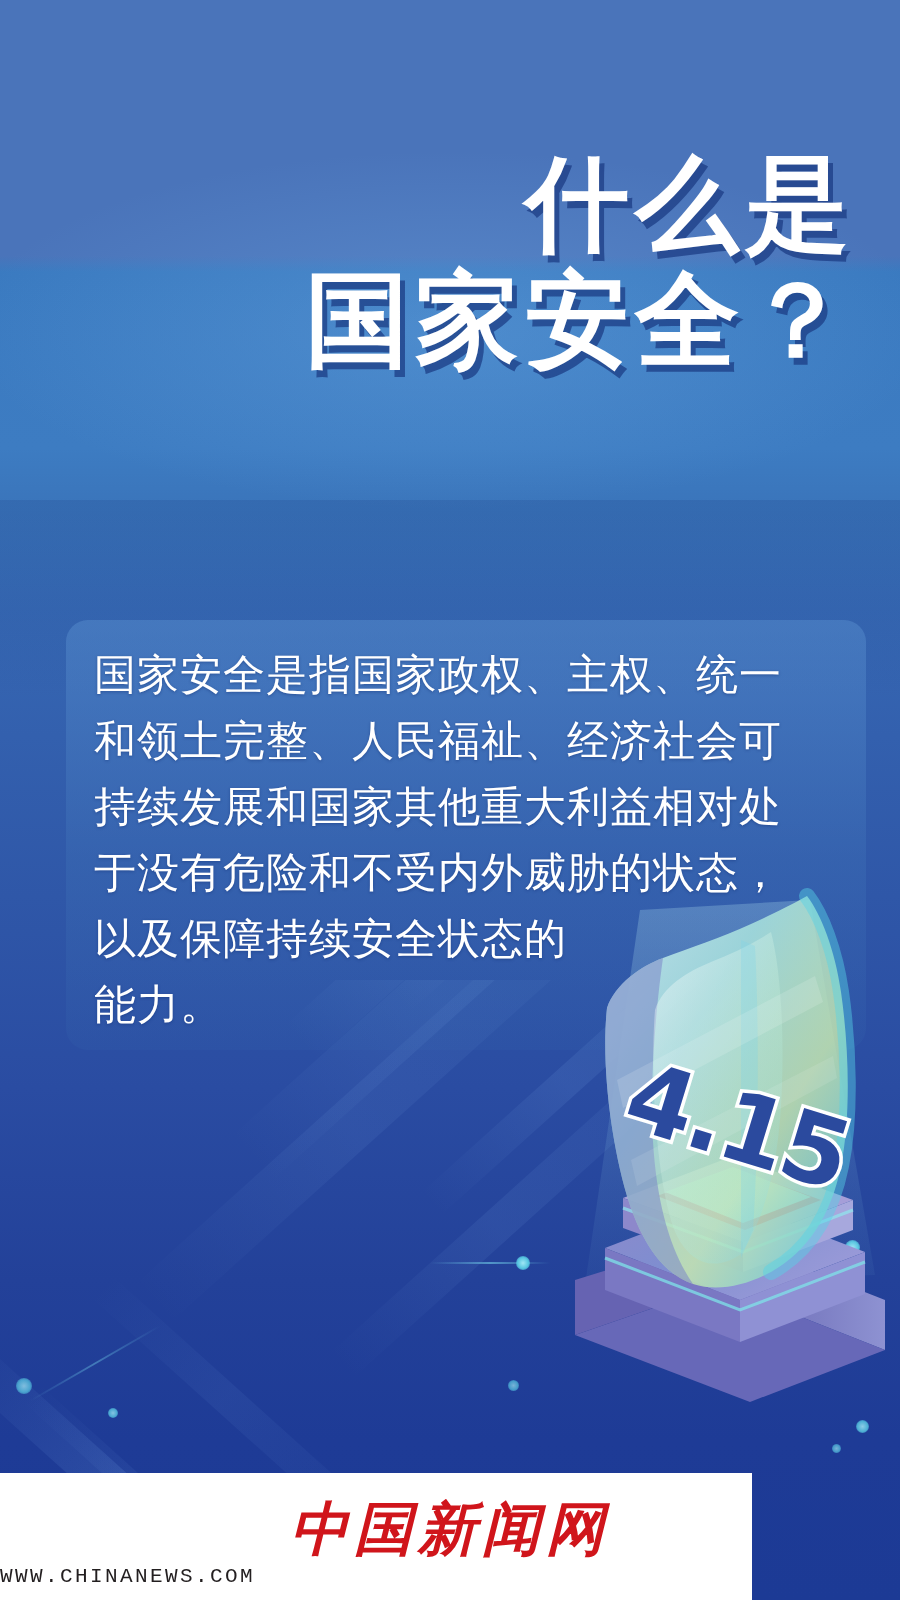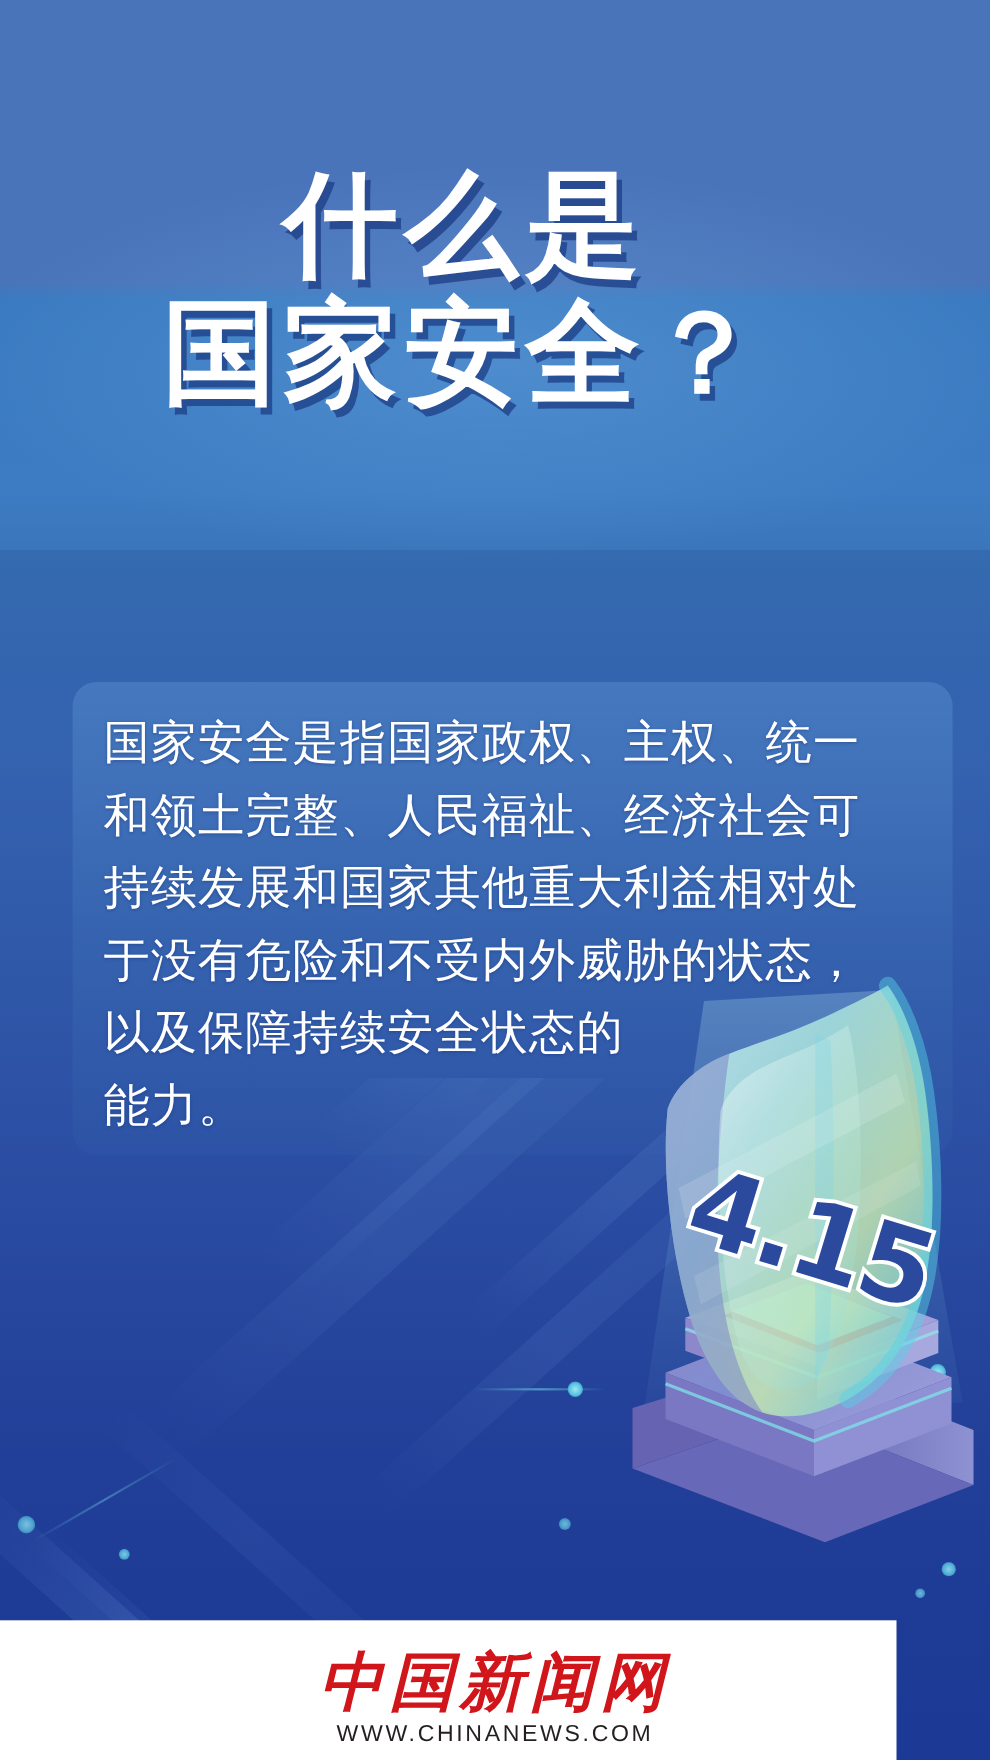--- a/index.html
+++ b/index.html
@@ -59,22 +59,22 @@
     pointer-events:none;
   }
   .thinline {
     position:absolute; height:2px; transform-origin:left center;
     background:linear-gradient(90deg, rgba(120,220,240,0.0) 0%, rgba(120,220,240,0.55) 50%, rgba(120,220,240,0.0) 100%);
     pointer-events:none;
   }
 
   
   .title-wrap {
-    position:absolute; left:1px; top:146px; width:843px;
-    text-align:center; user-select:none;
+    position:absolute; left:12px; top:146px; width:843px;
+    text-align:right; user-select:none;
   }
   .title-line {
     color:#ffffff;
     font-family:"DejaVu Sans","Liberation Sans",sans-serif;
     font-weight:bold;
     font-size:104px;
     line-height:116px;
     letter-spacing:6px;
     text-shadow: 5px 7px 0 rgba(26,58,130,0.72);
   }
@@ -96,36 +96,36 @@
     text-shadow:0 1px 3px rgba(18,44,110,0.45);
     white-space:pre-line;
   }
 
   
   .emblem { position:absolute; left:545px; top:880px; width:360px; height:560px; }
   .emblem svg { display:block; }
 
   
   .footer {
-    position:absolute; left:0; bottom:0; width:815px; height:127px;
+    position:absolute; left:0; bottom:0; width:752px; height:127px;
     background:#ffffff;
   }
   .logo-cn {
     position:absolute; left:0; top:18px; width:900px; text-align:center;
     color:#d0151b;
     font-family:"DejaVu Serif","Liberation Serif",serif;
     font-weight:bold;
     font-size:58px;
     letter-spacing:6px;
     font-style:italic;
   }
   .logo-url {
-    position:absolute; left:0; top:92px; width:900px; text-align:center;
+    position:absolute; left:0; top:92px; width:900px; text-align:left;
     color:#231f20;
-    font-family:Liberation Sans, sans-serif;
+    font-family:Liberation Mono, monospace;
     font-size:21px;
     letter-spacing:2.4px;
   }
 </style>
 </head>
 <body>
 
 <div id="poster">
 
   <div class="glow-band band-light"></div>

